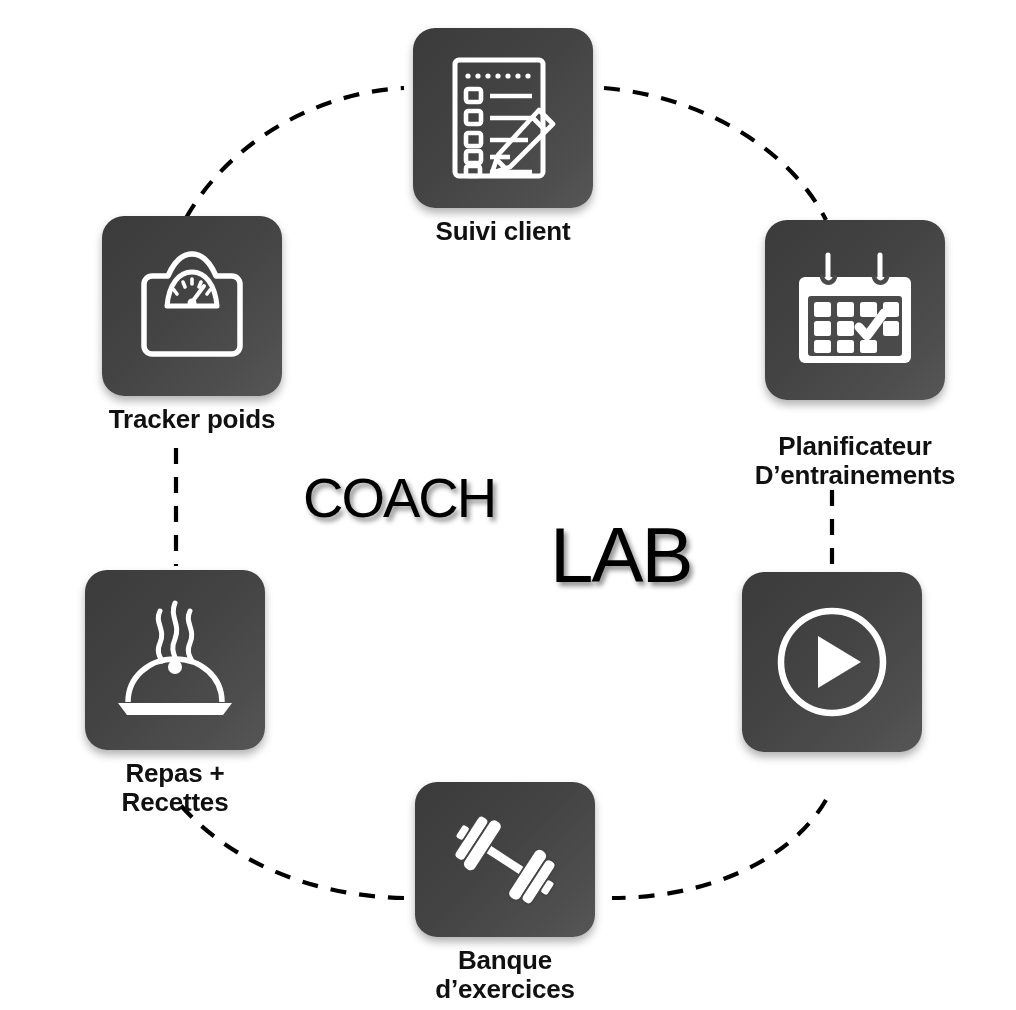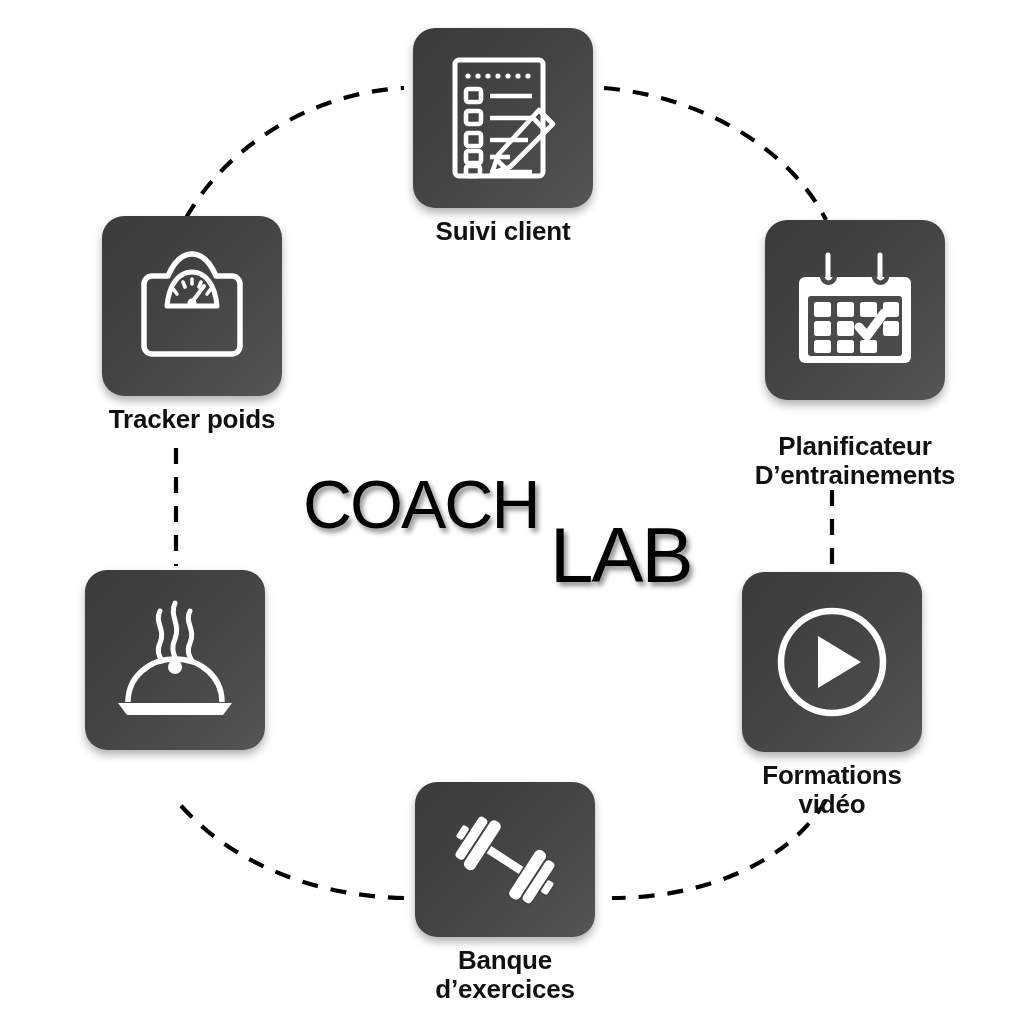--- a/index.html
+++ b/index.html
@@ -59,21 +59,21 @@
   }
   #logo .word{
     position:absolute;
     font-family:"Liberation Sans", sans-serif;
     font-weight:normal;
     color:#000;
     letter-spacing:-2px;
     text-shadow:3px 4px 5px rgba(0,0,0,.45);
     line-height:1;
   }
-  #logo .coach{left:5px;  top:2px;  font-size:68px;}
+  #logo .coach{left:5px;  top:2px;  font-size:56px;}
   #logo .lab  {left:252px;top:48px; font-size:78px;}
 </style>
 </head>
 <body>
 
 <div id="stage">
 
   <svg id="ring" viewBox="0 0 1016 1010" xmlns="http://www.w3.org/2000/svg">
 
     <path d="M 186,218 C 230,140 320,92 404,88" fill="none" stroke="#000" stroke-width="4.2" stroke-dasharray="16 13" stroke-linecap="butt"></path>
@@ -161,21 +161,20 @@
 D’entrainements</div>
   </div>
 
   <div class="node" id="n-video">
     <div class="tile">
       <svg width="118" height="118" viewBox="0 0 118 118">
         <circle cx="59" cy="59" r="51" fill="none" stroke="#fff" stroke-width="6.5"></circle>
         <path d="M 45,33 L 88,59 L 45,85 Z" fill="#fff"></path>
       </svg>
     </div>
-    <div class="caption">Formations vidéo</div>
   </div>
 
   <div class="node" id="n-banque">
     <div class="tile">
       <svg width="120" height="110" viewBox="0 0 120 110">
         <g transform="rotate(33 60 55)">
 
           <rect x="33" y="50" width="54" height="10" rx="2" fill="#fff" stroke="#444" stroke-width="1.6"></rect>
 
           <rect x="14" y="30" width="12" height="50" rx="5" fill="#fff" stroke="#444" stroke-width="1.8"></rect>
@@ -197,20 +196,21 @@
         <g fill="none" stroke="#fff" stroke-width="5" stroke-linecap="round">
           <path d="M 50,14 C 44,26 56,32 50,46 C 46,55 50,60 52,64"></path>
           <path d="M 65,6  C 59,20 71,27 65,42 C 60,53 65,58 66,64"></path>
           <path d="M 80,14 C 74,26 86,32 80,46 C 76,55 80,60 82,64"></path>
         </g>
         <circle cx="65" cy="70" r="7" fill="#fff"></circle>
         <path d="M 18,105 C 18,80 39,62 65,62 C 91,62 112,80 112,105" fill="none" stroke="#fff" stroke-width="5.5"></path>
         <path d="M 8,106 h114 l-9,12 h-96 z" fill="#fff"></path>
       </svg>
     </div>
+    <div class="caption">Repas + Recettes</div>
   </div>
 
   <div class="node" id="n-tracker">
     <div class="tile">
       <svg width="124" height="124" viewBox="0 0 124 124">
         <path d="M 14,40 a8,8 0 0 1 8,-8 h16 C 44,18 52,10 62,10 C 72,10 80,18 86,32 h16 a8,8 0 0 1 8,8
                  v62 a8,8 0 0 1 -8,8 h-80 a8,8 0 0 1 -8,-8 z" fill="none" stroke="#fff" stroke-width="5.5" stroke-linejoin="round"></path>
         <path d="M 37,62 C 39,40 49,28 62,28 C 75,28 85,40 87,62 Z" fill="none" stroke="#fff" stroke-width="5" stroke-linejoin="round"></path>
         <g stroke="#fff" stroke-width="3.6" stroke-linecap="round">
           <line x1="44" y1="46" x2="47" y2="50"></line>

